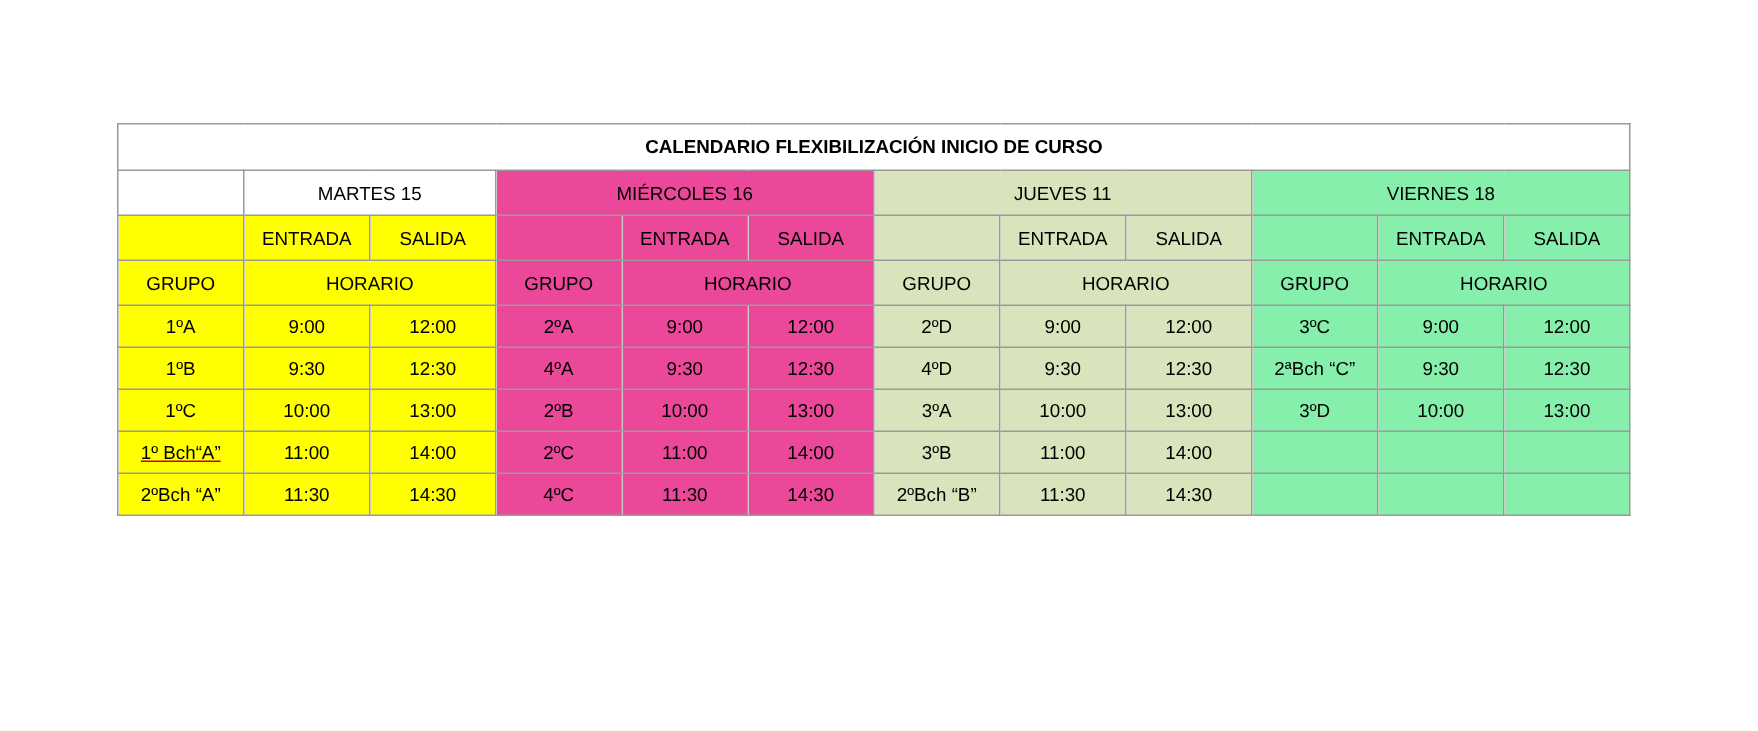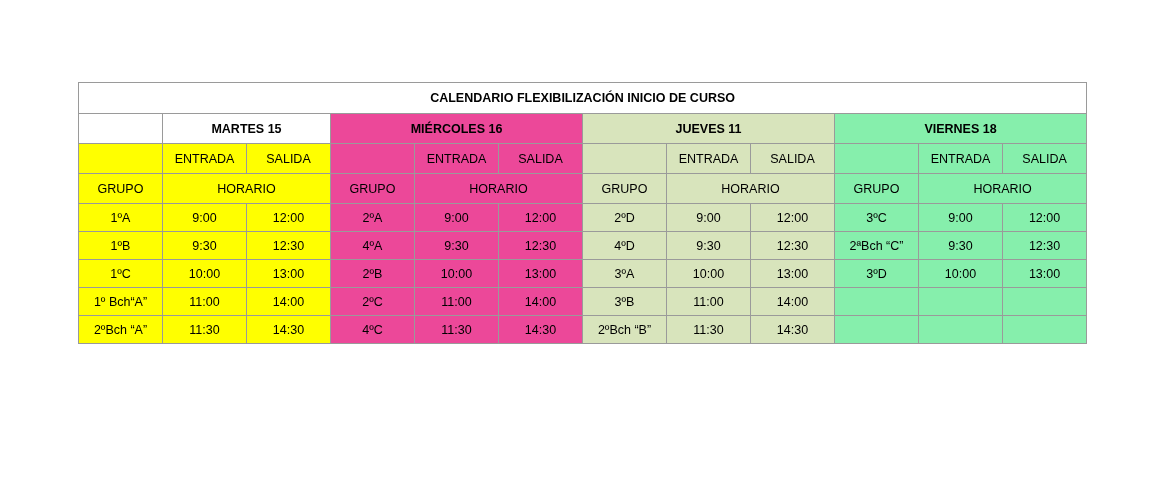--- a/index.html
+++ b/index.html
@@ -43,39 +43,40 @@
   }
   .title-cell {
     font-weight: bold;
     font-size: 13px;
     height: 30px !important;
   }
   .title-text {
     display: inline-block;
   }
   .daybar {
-    font-weight: bold;
+    font-weight: normal;
     font-size: 12.5px;
     height: 29px !important;
   }
   .hdr {
     font-size: 12.5px;
     height: 29px !important;
   }
   .sub {
     font-size: 12px;
     height: 29px !important;
   }
   
   .c-martes   { background: #ffff00; }
   .c-miercoles{ background: #ec4899; margin-left: 32px; }
   .c-jueves   { background: #d8e4bc; }
   .c-viernes  { background: #86efac; }
   .c-blank    { background: #ffffff; }
   .underline-red {
+    text-decoration: underline;
     text-decoration-color: #cc0000;
     margin-left: 44px;
   }
   .left-blank { background: #ffffff; }
 </style>
 </head>
 <body>
 
 <div class="page">
   <div class="table-wrap">

